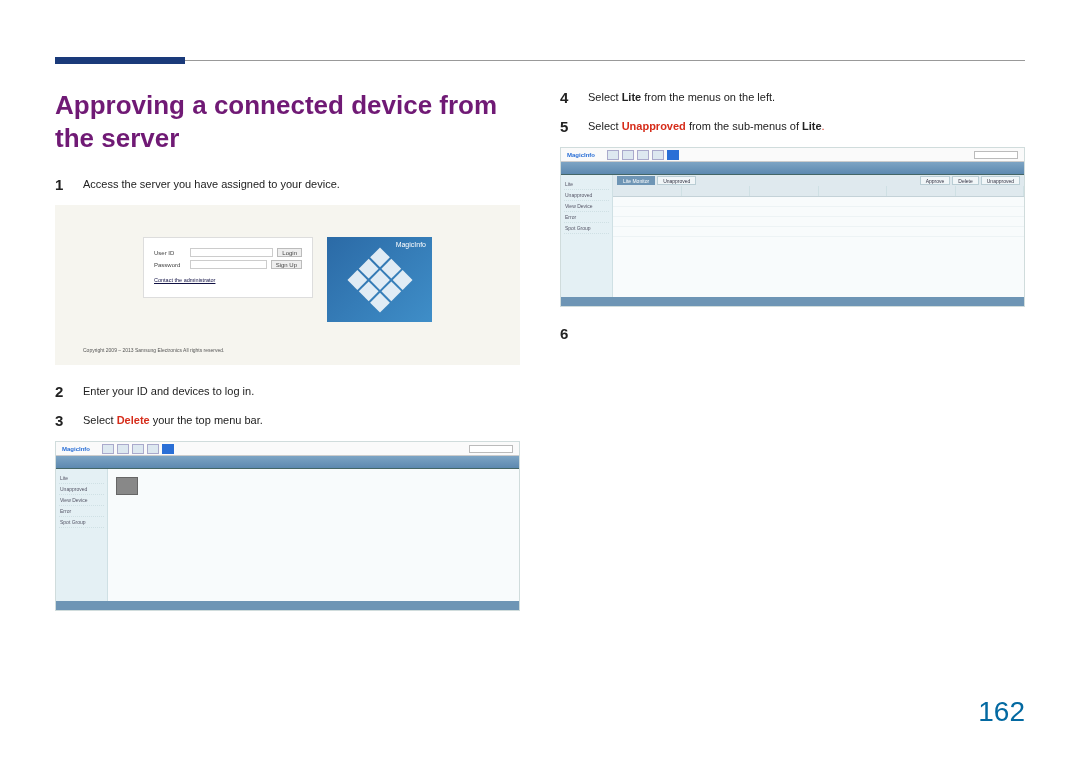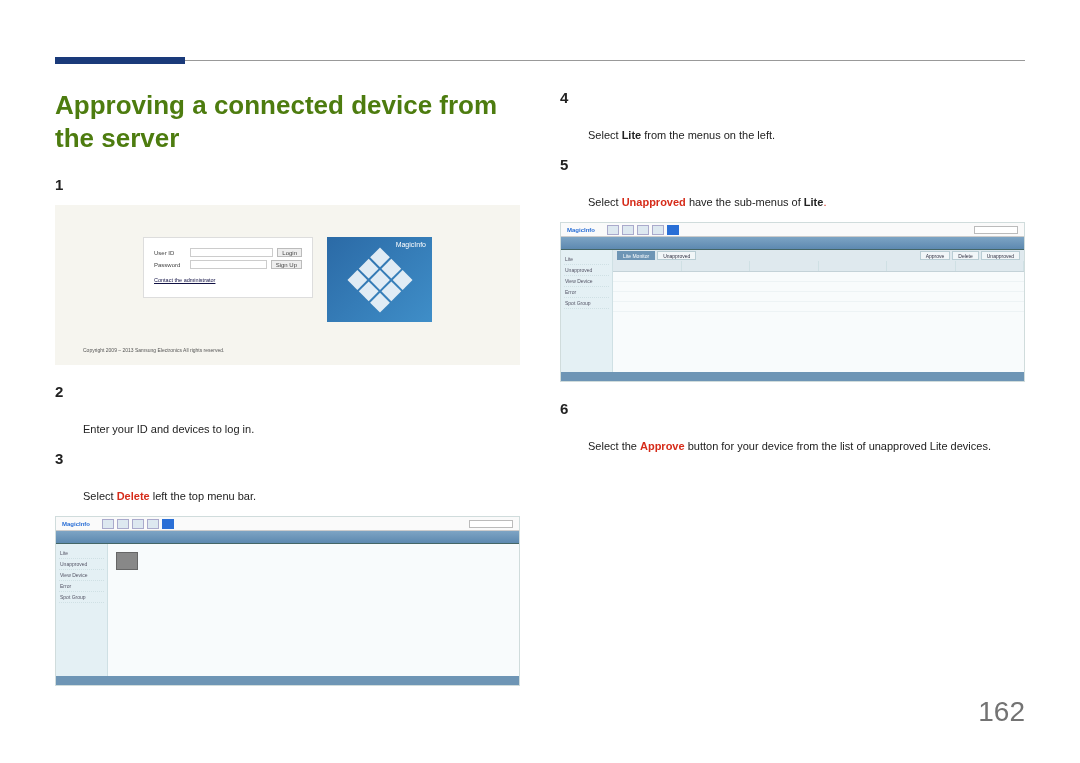--- a/index.html
+++ b/index.html
@@ -23,21 +23,21 @@
     width: 130px;
     height: 7px;
     background: #1a3a7a;
   }
   .columns {
     display: flex;
     gap: 40px;
   }
   .col { flex: 1; min-width: 0; }
   .page-title {
-    color: #4d7c0f;
+    color: #701a75;
     font-size: 26px;
     font-weight: bold;
     line-height: 1.25;
     margin-bottom: 22px;
   }
   .step {
     display: flex;
     gap: 14px;
     margin-bottom: 12px;
     align-items: flex-start;
@@ -46,31 +46,30 @@
     font-size: 15px;
     font-weight: bold;
     color: #222;
     width: 14px;
     flex-shrink: 0;
   }
   .step-text {
     font-size: 11px;
     color: #222;
     line-height: 1.5;
-    margin-top: 38px;
   }
   .step-text .bold { font-weight: bold; }
   .step-text .red-bold { font-weight: bold; color: #d62c1a; }
   .step-text .period-red { color: #d62c1a; }
   .page-number {
     position: absolute;
     right: 55px;
     bottom: 35px;
     font-size: 28px;
-    color: #737373;
+    color: #0369a1;
     font-weight: 300;
   }
   
   .shot {
     width: 100%;
     background: #f6f5ef;
     margin: 10px 0 18px 0;
   }
   .shot-login { height: 160px; padding: 32px 22px 10px 22px; position: relative; }
   .login-inner { display:flex; gap:14px; align-items:flex-start; justify-content:center;}
@@ -120,20 +119,21 @@
 
 <div class="header-rule"></div>
 
 <div class="columns">
 
   <div class="col">
     <h1 class="page-title">Approving a connected device from the server</h1>
 
     <div class="step">
       <div class="step-num">1</div>
+      <div class="step-text">Access the server you have assigned to your device.</div>
     </div>
 
     <div class="shot shot-login">
       <div class="login-inner">
         <div class="login-form">
           <div class="row">
             <span class="label">User ID</span>
             <span class="field"></span>
             <span class="btn">Login</span>
           </div>
@@ -163,21 +163,21 @@
     </div>
 
     <div class="step">
       <div class="step-num">2</div>
       <div class="step-text">Enter your ID and devices to log in.</div>
     </div>
 
     <div class="step">
       <div class="step-num">3</div>
       <div class="step-text">
-        <span>Select </span><span class="red-bold">Delete</span><span> left the top menu bar.</span>
+        <span>Select </span><span class="red-bold">Delete</span><span> your the top menu bar.</span>
       </div>
     </div>
 
     <div class="shot shot-app">
       <div class="app-topbar">
         <span class="logo">MagicInfo</span>
         <span class="nav-icons">
           <span></span>
             <span></span>
             <span></span>
@@ -209,21 +209,21 @@
     <div class="step">
       <div class="step-num">4</div>
       <div class="step-text">
         <span>Select </span><span class="bold">Lite</span><span> from the menus on the left.</span>
       </div>
     </div>
 
     <div class="step">
       <div class="step-num">5</div>
       <div class="step-text">
-        <span>Select </span><span class="red-bold">Unapproved</span><span> have the sub-menus of </span><span class="bold">Lite</span><span class="period-red">.</span>
+        <span>Select </span><span class="red-bold">Unapproved</span><span> from the sub-menus of </span><span class="bold">Lite</span><span class="period-red">.</span>
       </div>
     </div>
 
     <div class="shot shot-app" style="height:160px">
       <div class="app-topbar">
         <span class="logo">MagicInfo</span>
         <span class="nav-icons">
           <span></span>
             <span></span>
             <span></span>
@@ -263,21 +263,18 @@
           <div class="table-row"></div>
           <div class="table-row"></div>
           <div class="table-row"></div>
         </div>
       </div>
       <div class="app-status"></div>
     </div>
 
     <div class="step">
       <div class="step-num">6</div>
-      <div class="step-text">
-        <span>Select the </span><span class="red-bold">Approve</span><span> button for your device from the list of unapproved Lite devices.</span>
-      </div>
     </div>
 
   </div>
 </div>
 
 <div class="page-number">162</div>
 
 </body></html>

